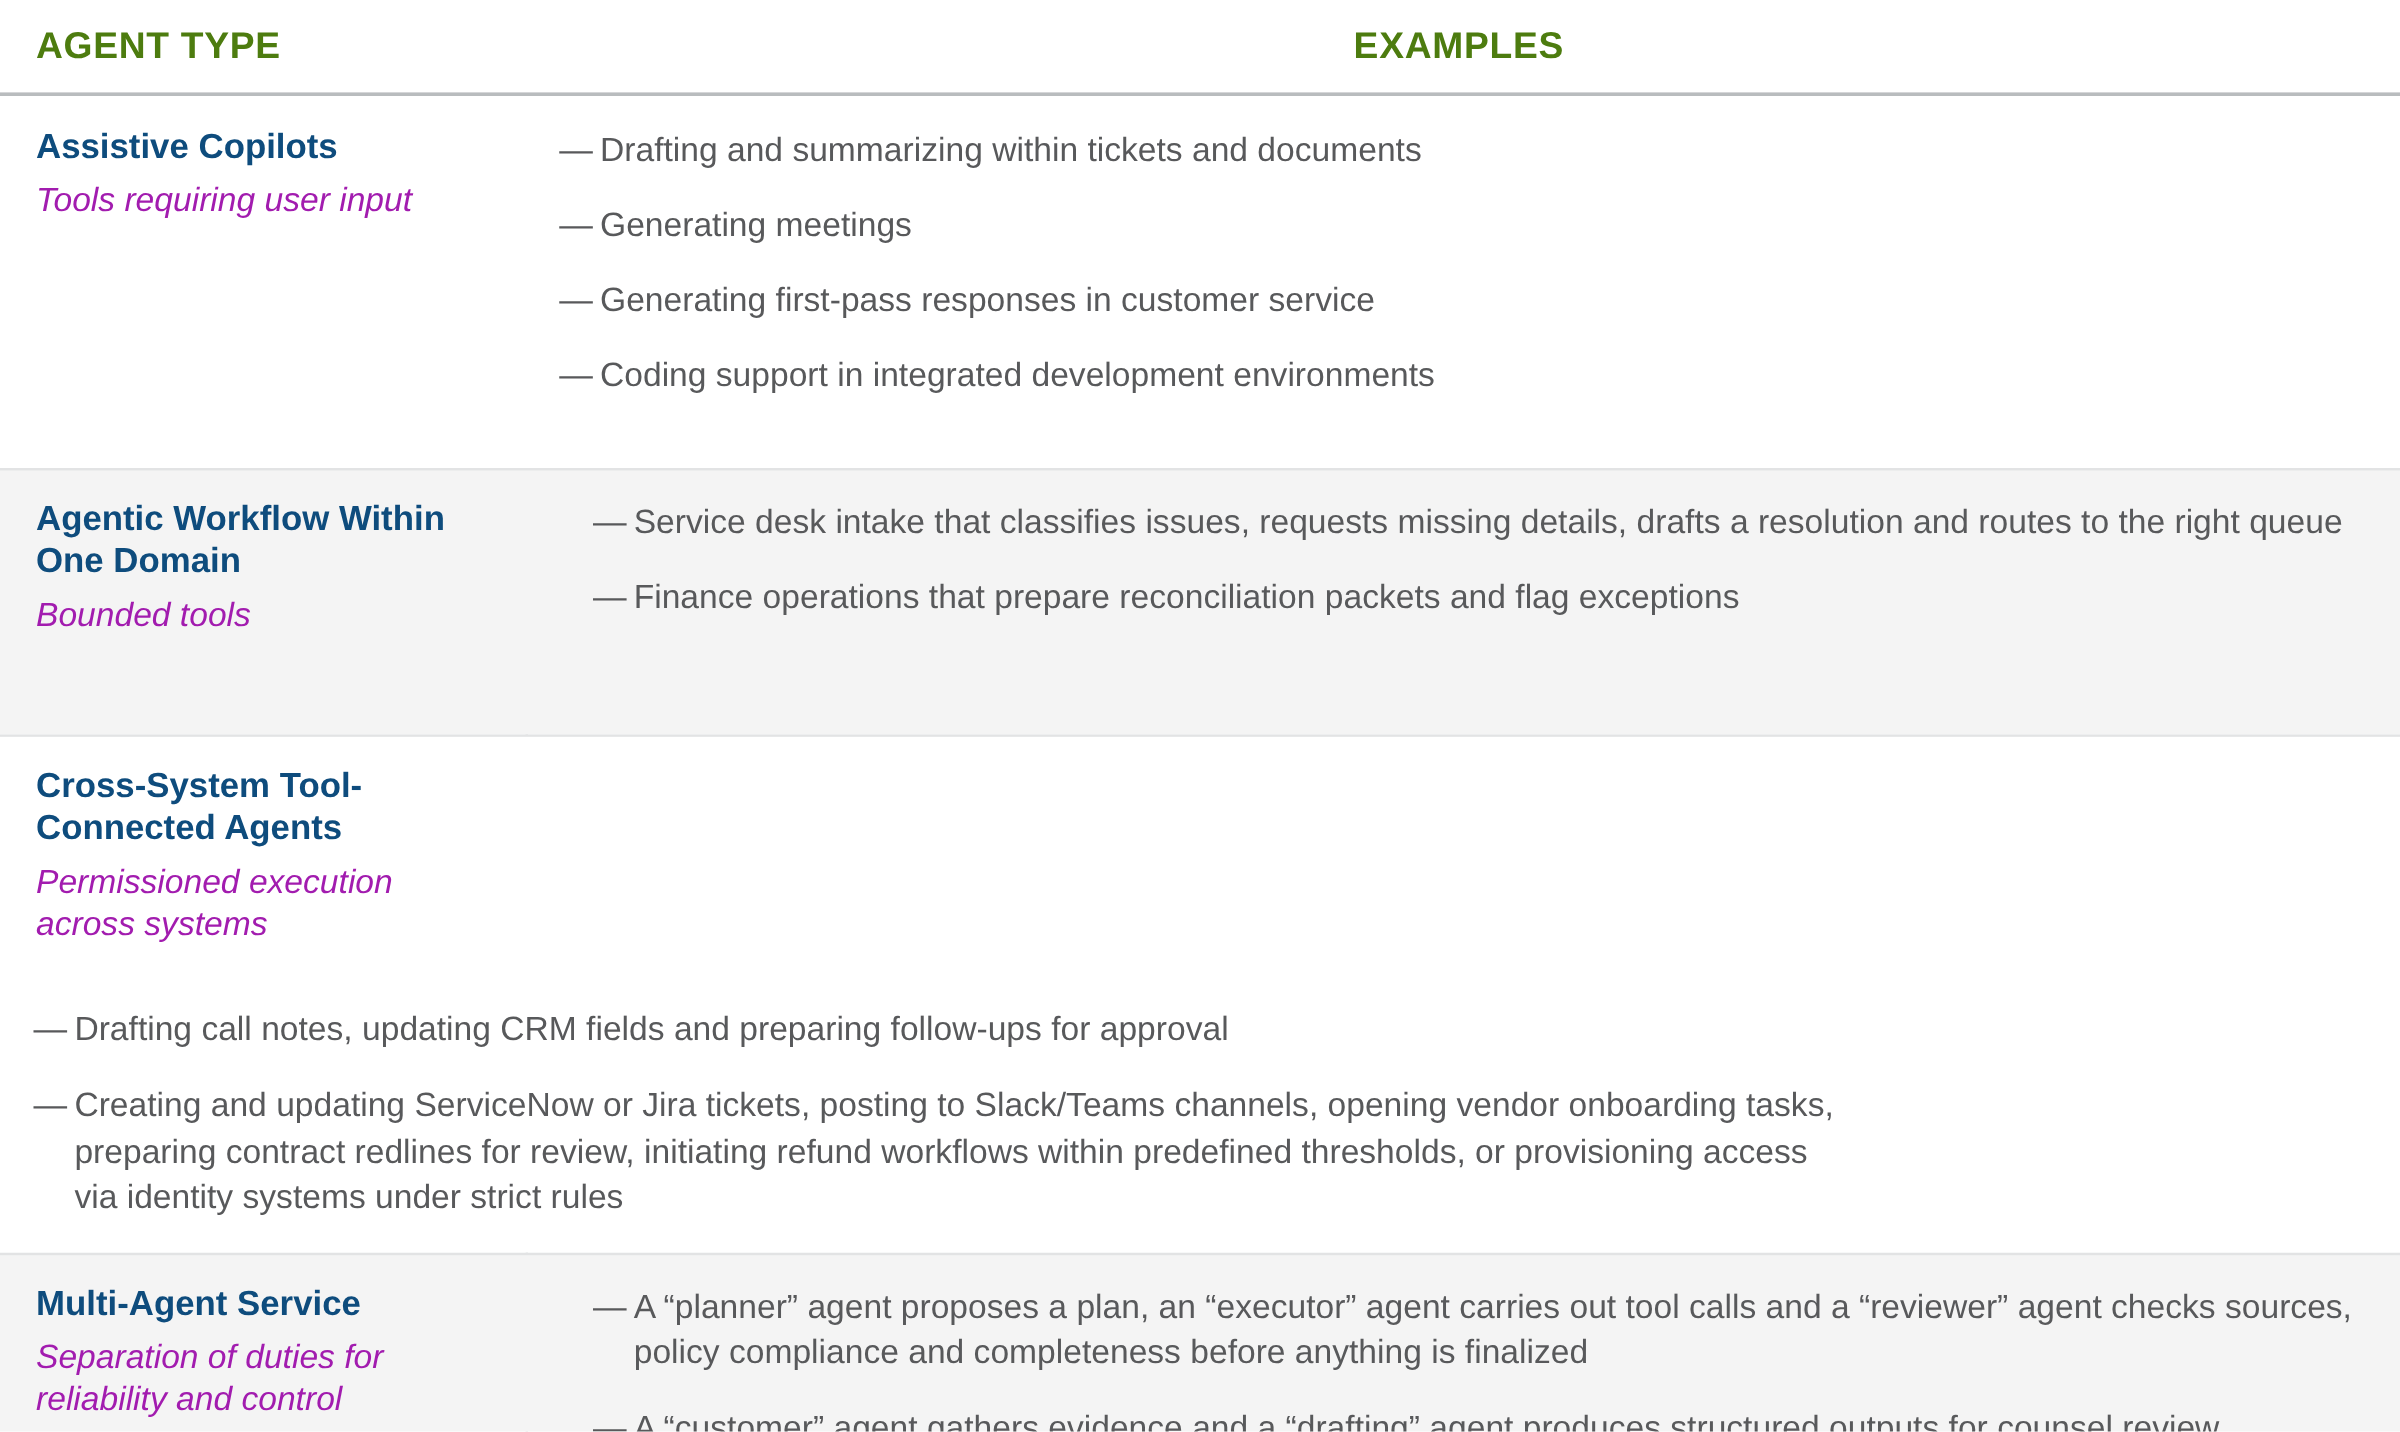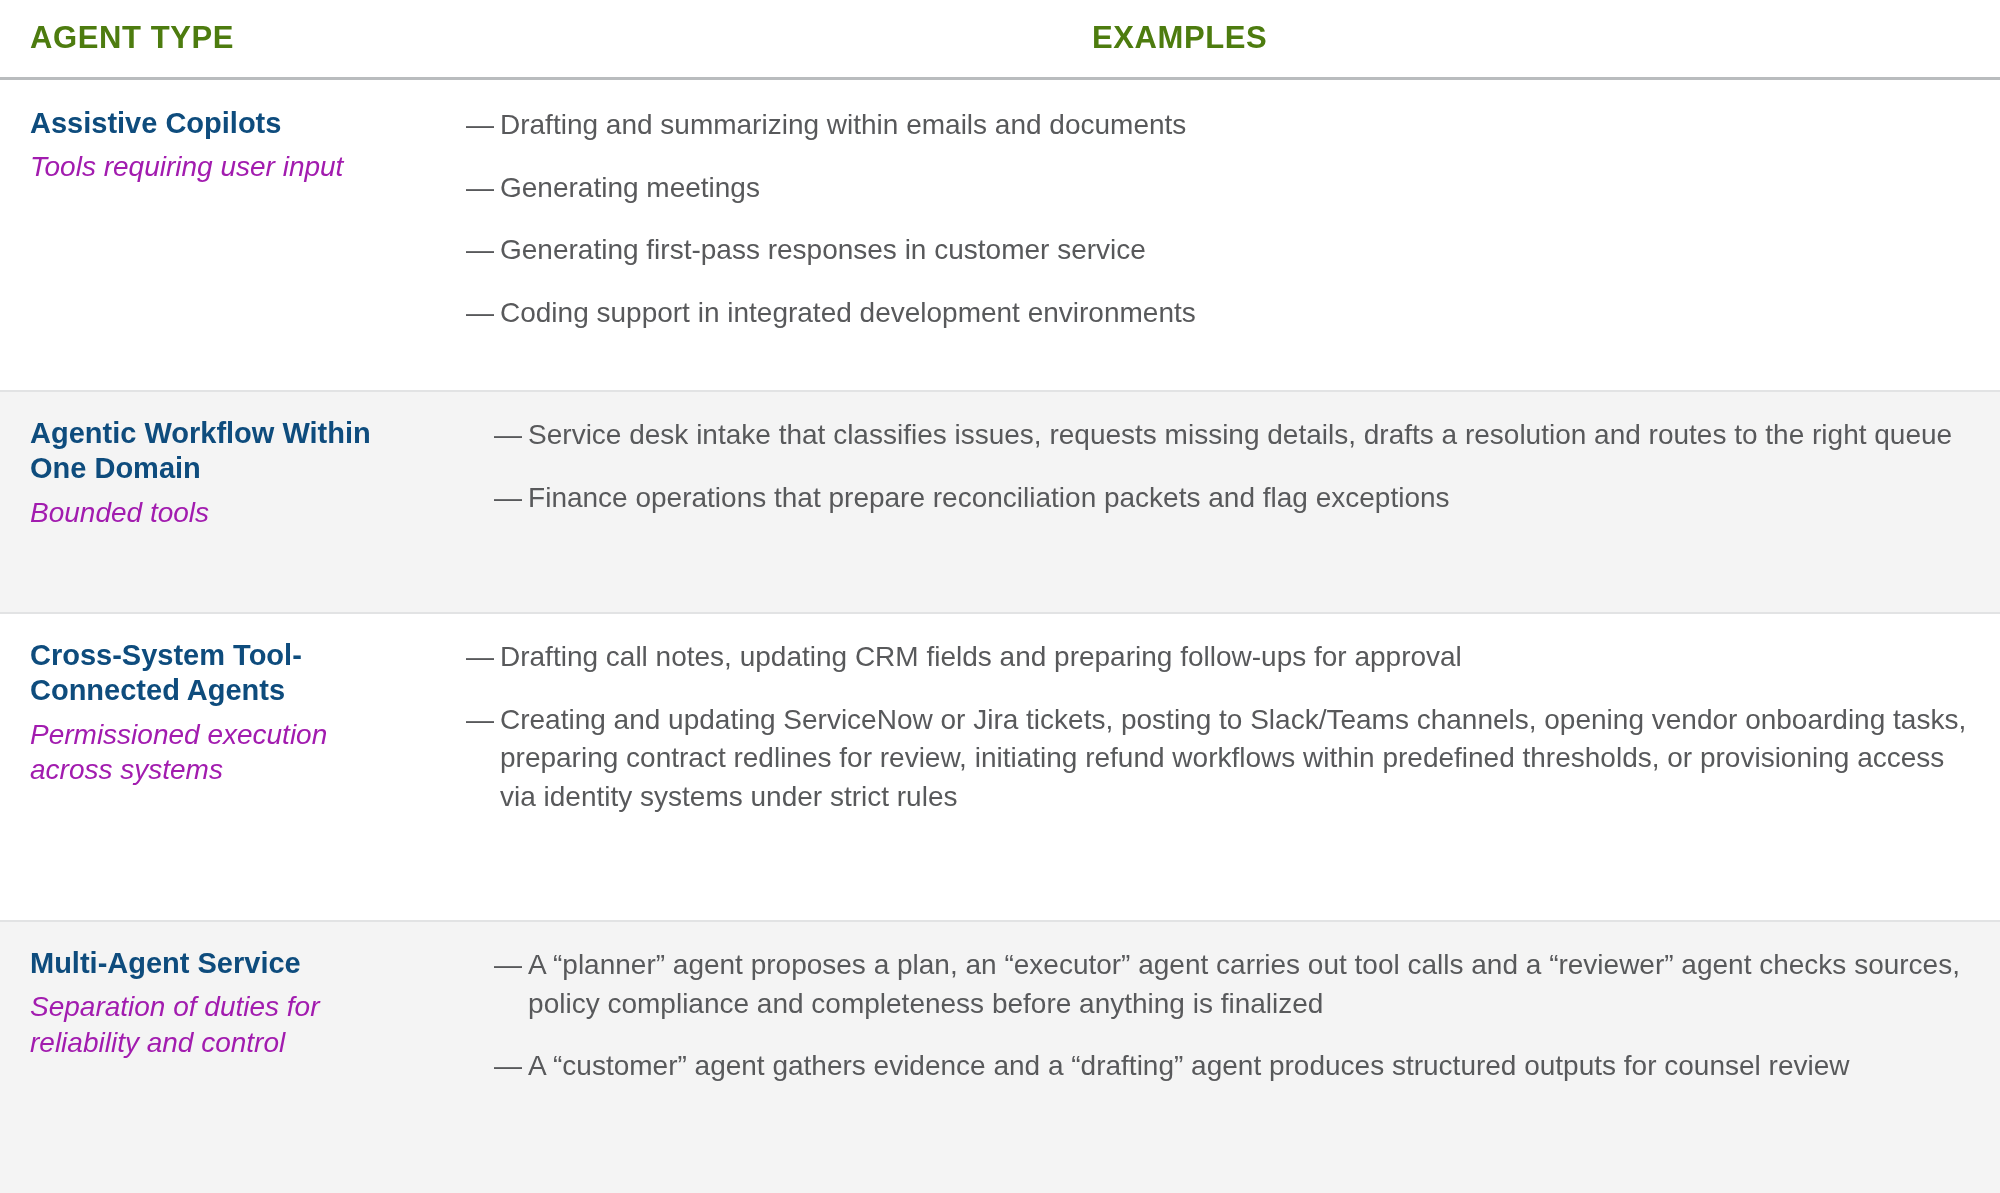--- a/index.html
+++ b/index.html
@@ -34,21 +34,21 @@
     letter-spacing: 0.6px;
     line-height: 1;
   }
   .th-agent {
     position: absolute;
     left: 30px;
     top: 22px;
   }
   .th-examples {
     position: absolute;
-    left: 1092px;
+    left: 1128px;
     top: 22px;
     text-align: center;
   }
 
   .head-rule {
     position: absolute;
     left: 0;
     top: 77px;
     width: 2000px;
     height: 3px;
@@ -136,21 +136,21 @@
     font-size: 28px;
     line-height: 1.38;
   }
   .btext {
     flex: 1 1 auto;
   }
 
   
   .r1 { min-height: 310px; }
   .r2 { min-height: 222px; }
-  .r3 { min-height: 308px; }
+  .r3 { min-height: 308px; flex-direction: column; }
   .r4 { min-height: 273px; }
 </style>
 </head>
 <body>
 
 <div class="table-wrap">
 
   <div class="thead">
     <div class="th th-agent">AGENT TYPE</div>
     <div class="th th-examples">EXAMPLES</div>
@@ -163,21 +163,21 @@
 
     <div class="row plain r1">
       <div class="cell-type">
         <p class="type-title">Assistive Copilots</p>
         <p class="type-sub">Tools requiring user input</p>
       </div>
       <div class="cell-examples">
         <ul class="bullets">
           <li class="bullet">
             <span class="dash">—</span>
-            <span class="btext">Drafting and summarizing within emails and documents</span>
+            <span class="btext">Drafting and summarizing within tickets and documents</span>
           </li>
           <li class="bullet">
             <span class="dash">—</span>
             <span class="btext">Generating meetings</span>
           </li>
           <li class="bullet">
             <span class="dash">—</span>
             <span class="btext">Generating first-pass responses in customer service</span>
           </li>
           <li class="bullet">

